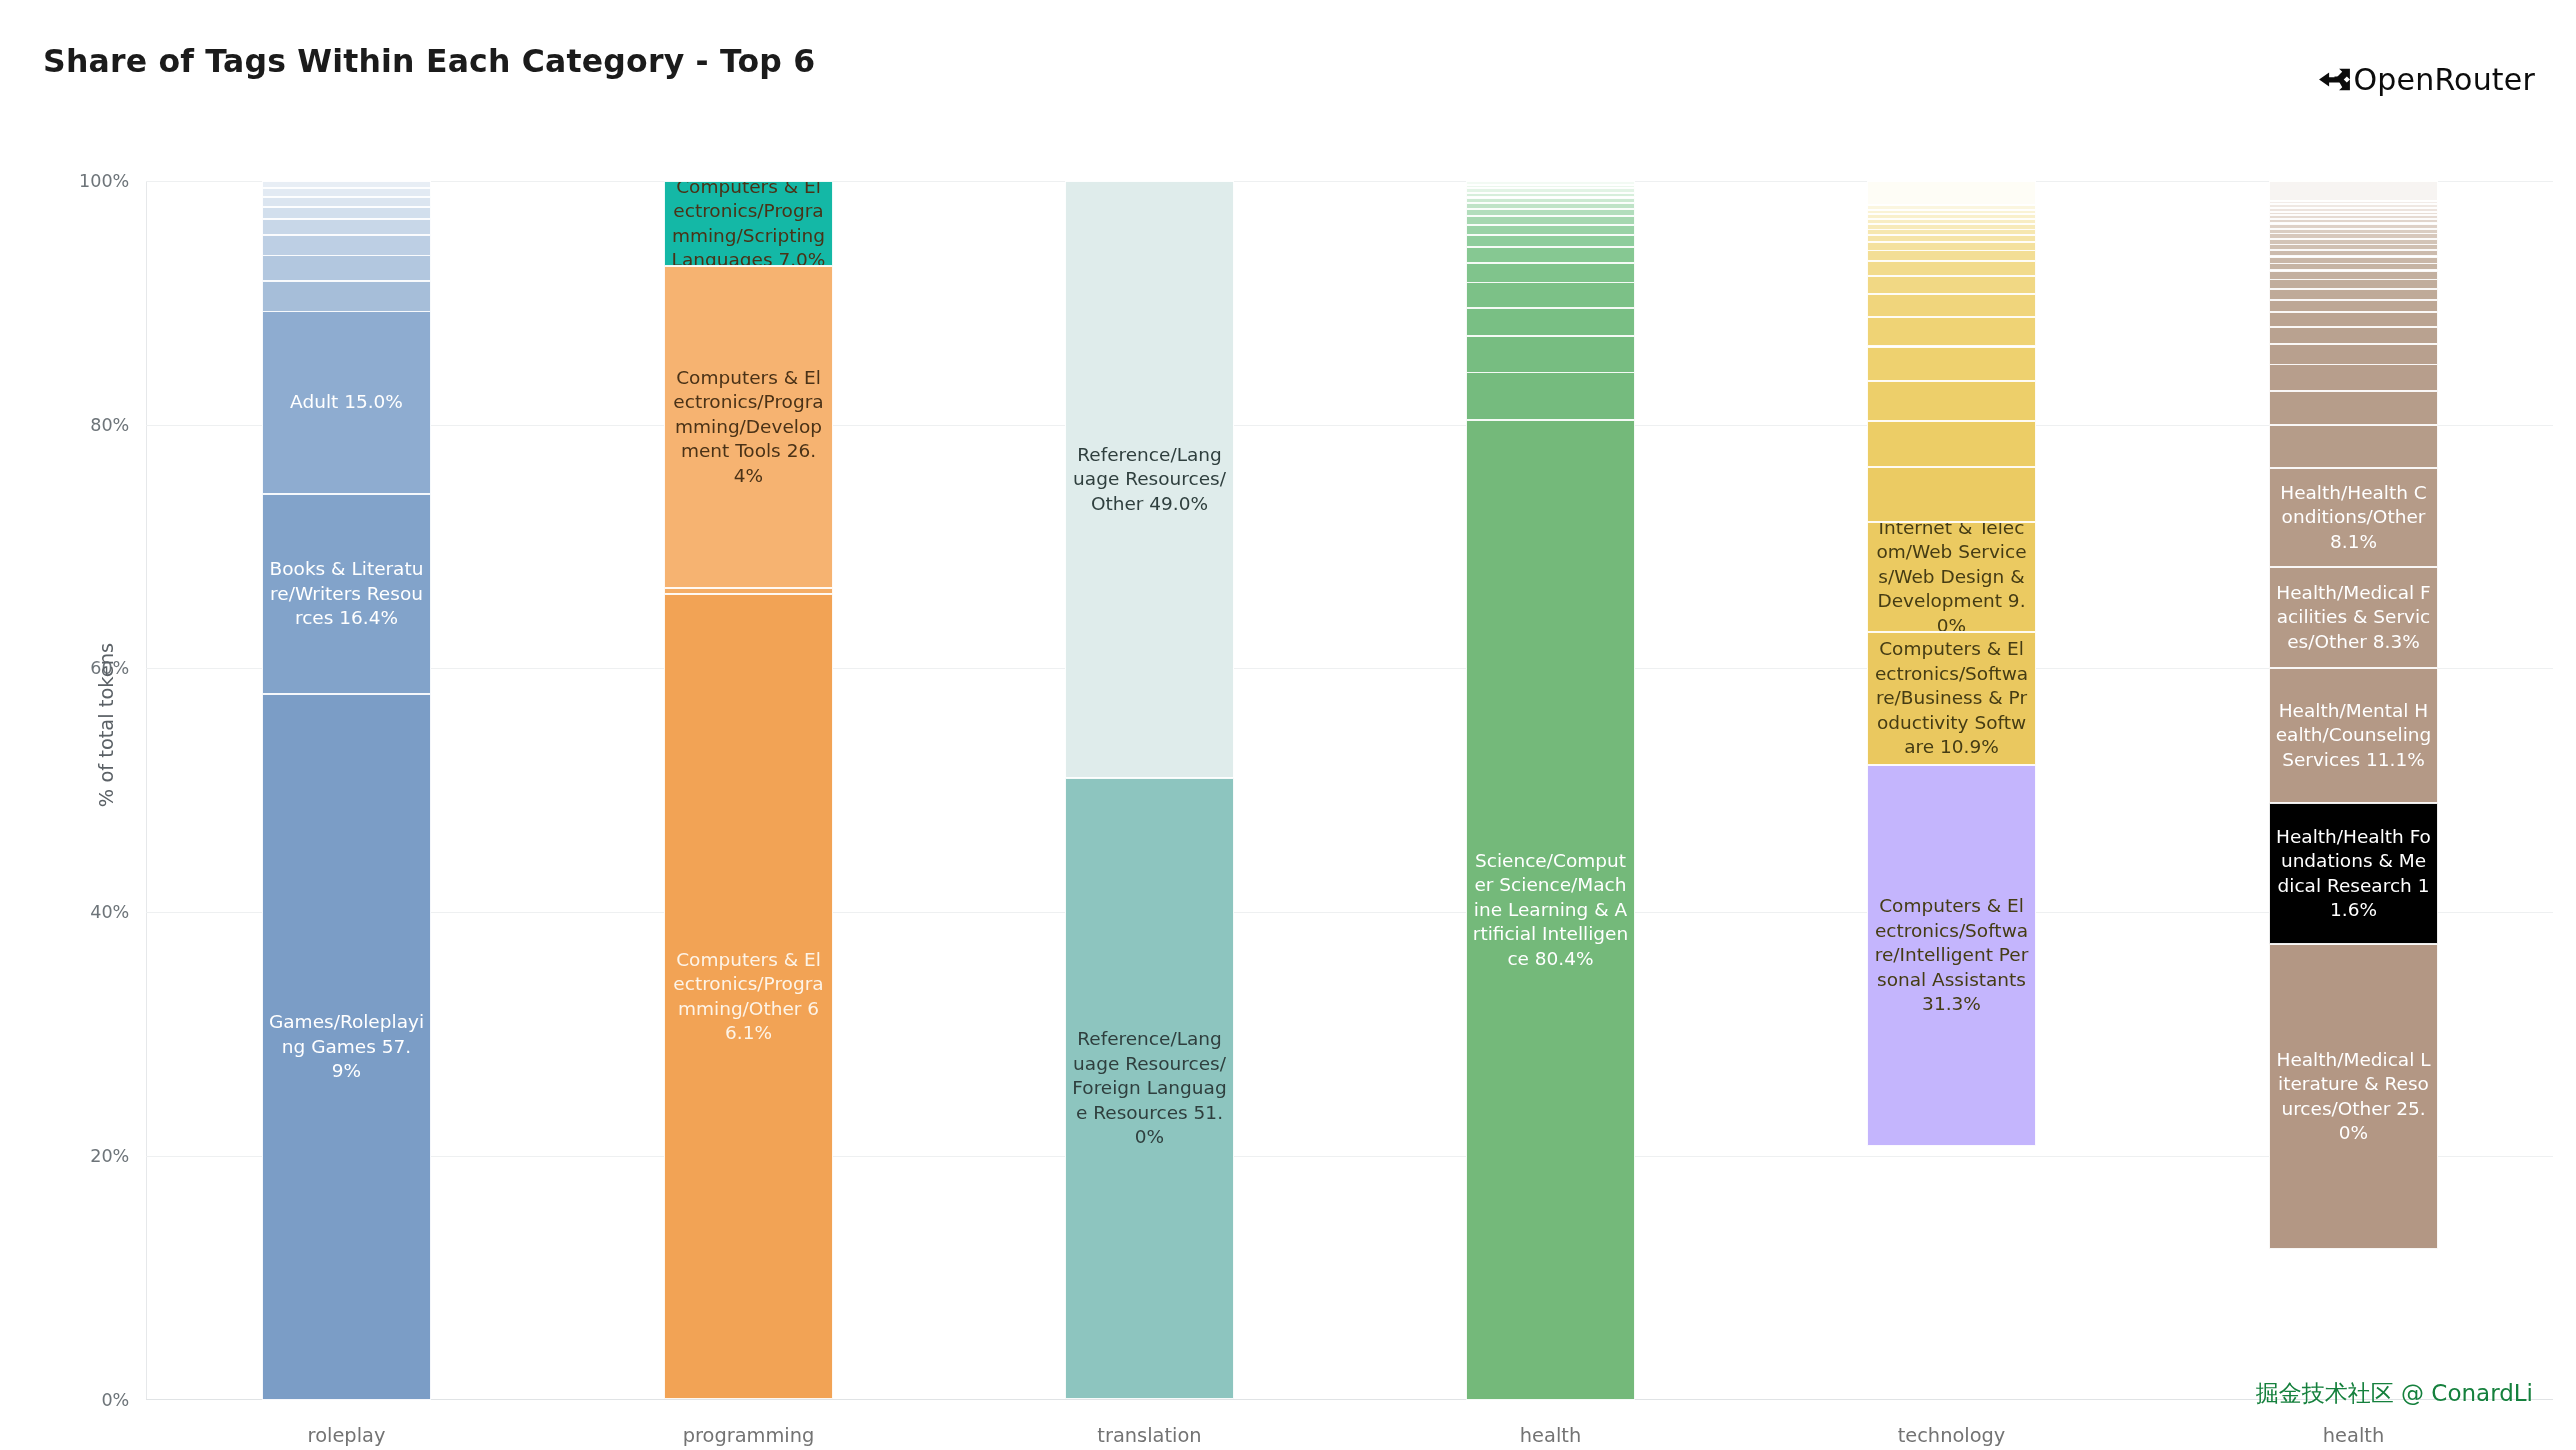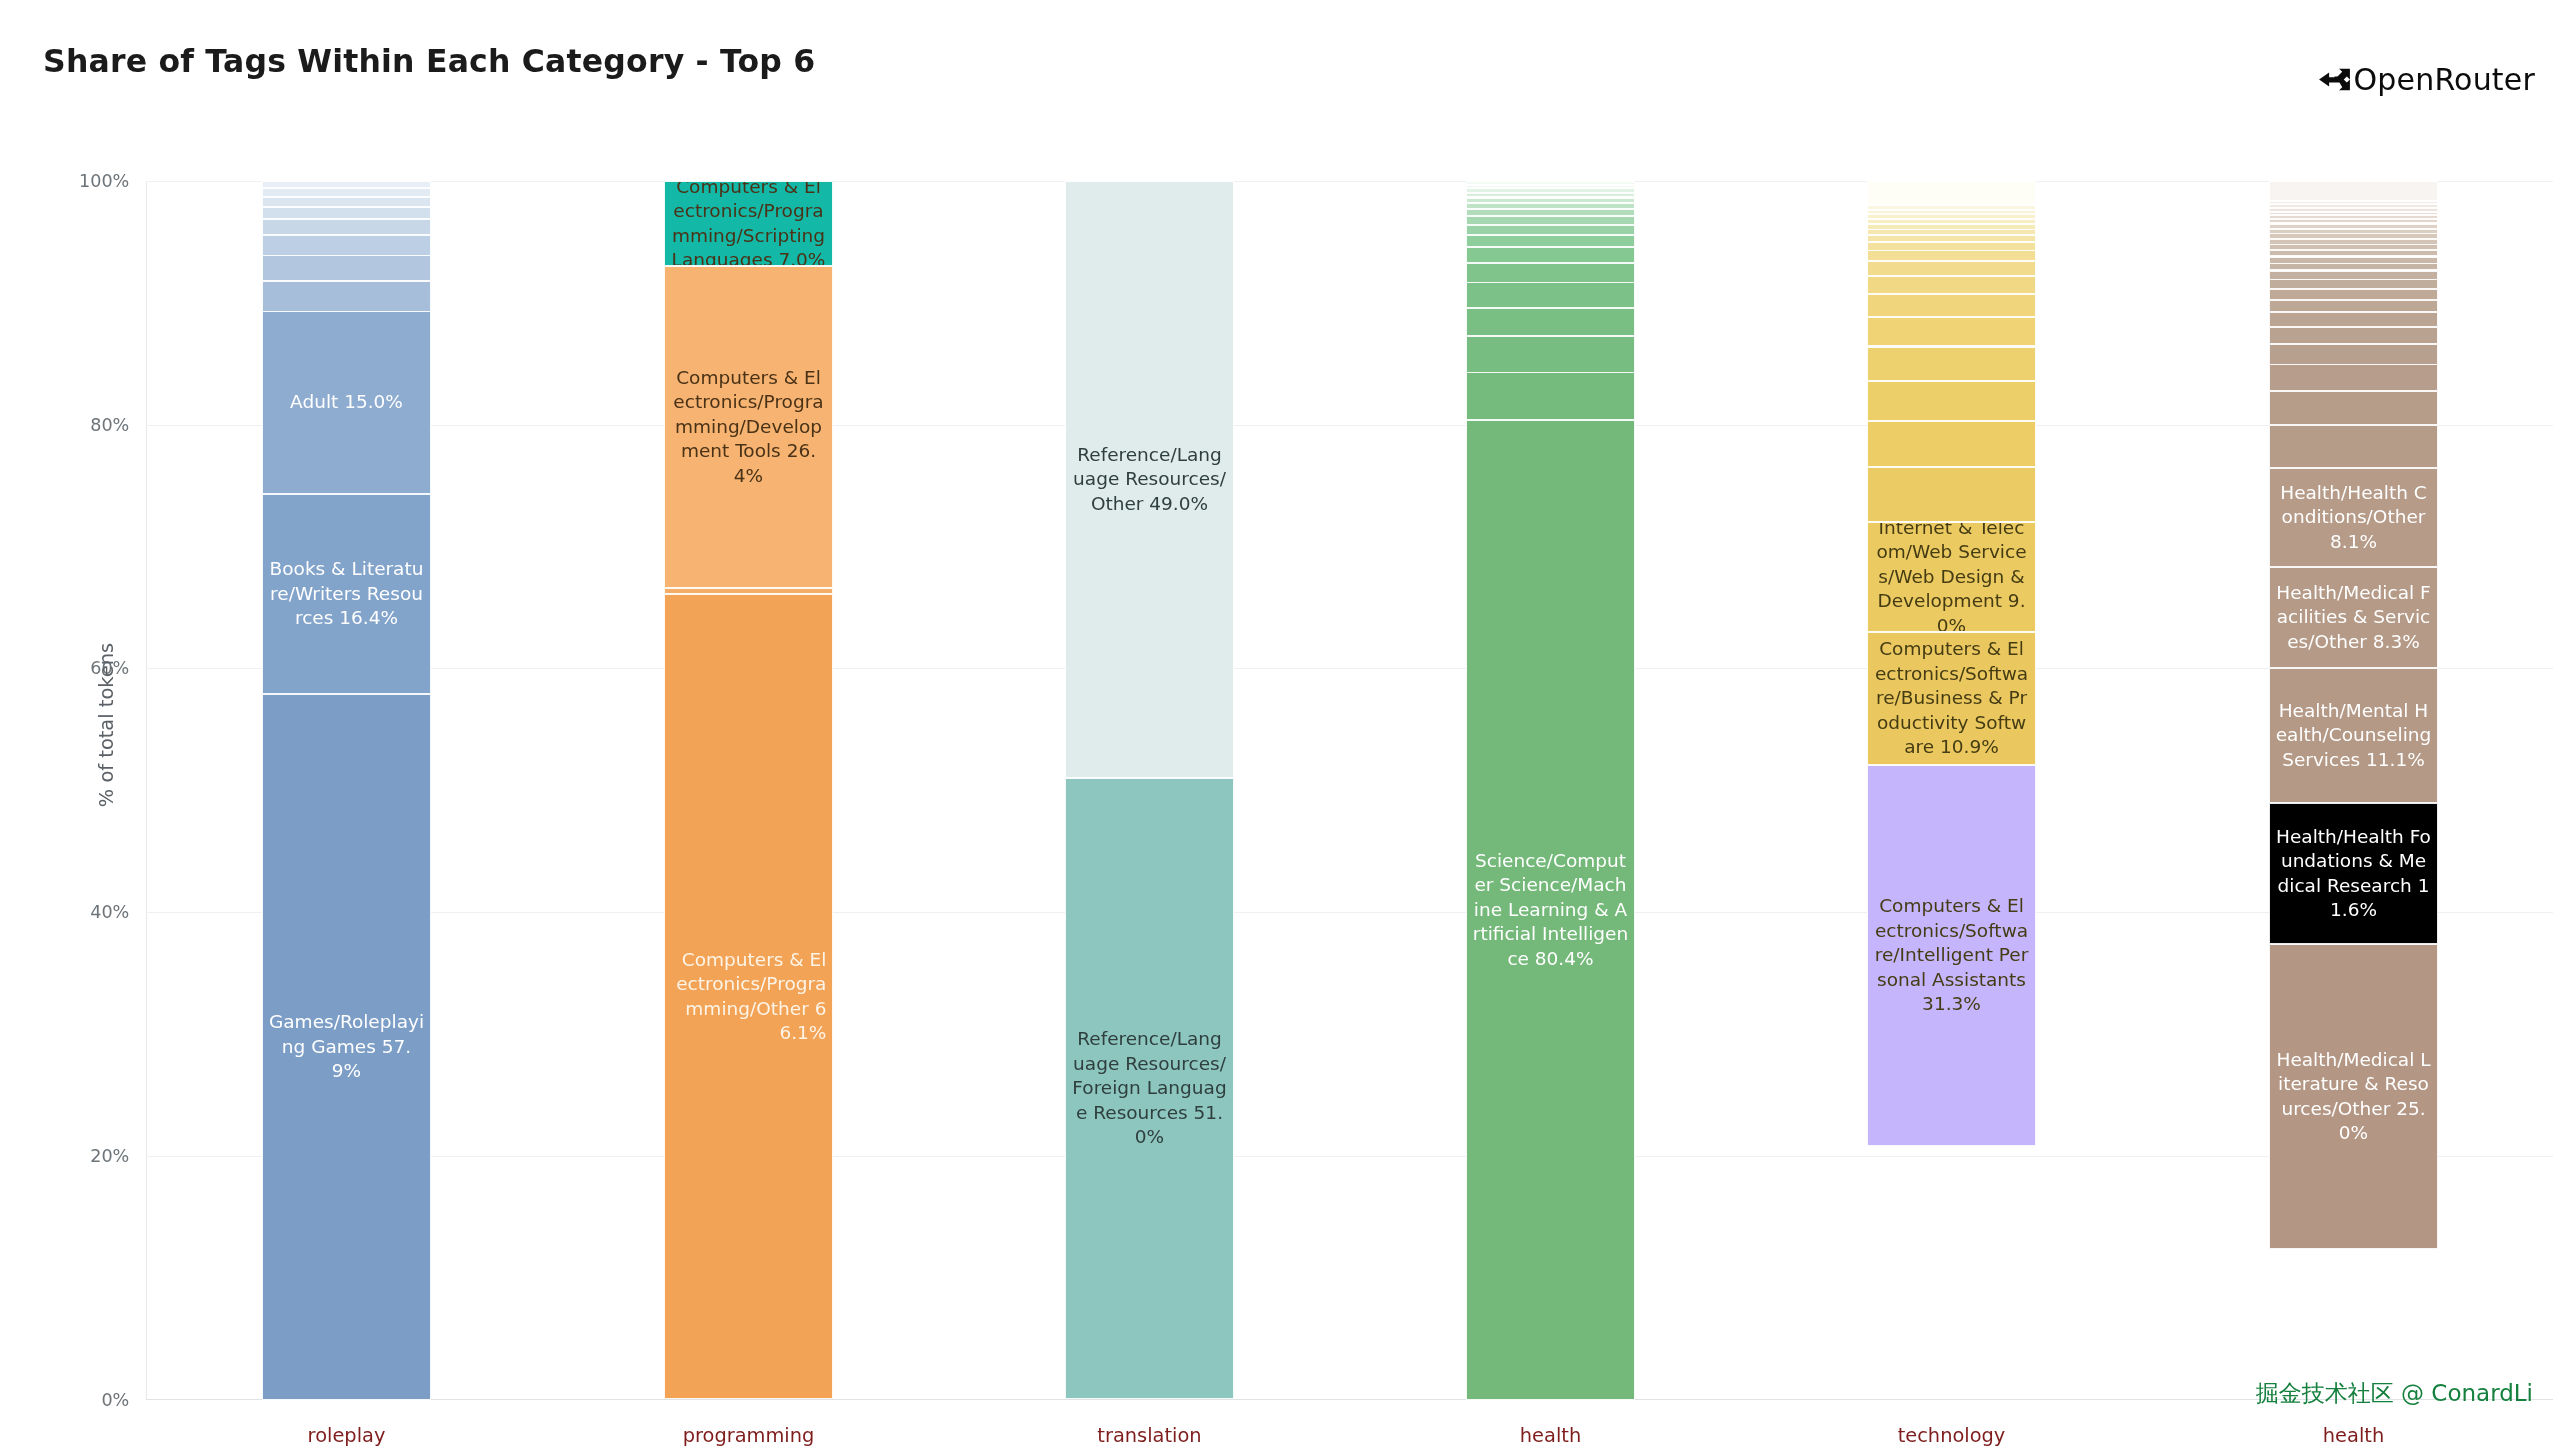--- a/index.html
+++ b/index.html
@@ -127,21 +127,21 @@
     word-break: break-all;
     white-space: normal;
   }
   .xtick {
     position: absolute;
     top: 100%;
     margin-top: 24px;
     left: 50%;
     transform: translateX(-50%);
     font-size: 19.4px;
-    color: #7f1d1d;
+    color: #737373;
     white-space: nowrap;
   }
 
   
   .watermark {
     position: absolute;
     right: 43px;
     bottom: 41px;
     font-size: 23px;
     color: #15803d;
@@ -199,21 +199,21 @@
     </div>
     <div class="bar" style="left: 518px; width: 169px;">
       <div class="seg" style="top: 0px; height: 85px; background: #14b8a6;">
         <span class="seg-label" style="color: rgb(74, 50, 23);">Computers &amp; Electronics/Programming/Scripting Languages 7.0%</span>
       </div>
       <div class="seg" style="top: 85px; height: 322px; background: rgb(246, 179, 113);">
         <span class="seg-label" style="color: rgb(74, 50, 23);">Computers &amp; Electronics/Programming/Development Tools 26.4%</span>
       </div>
       <div class="seg" style="top: 407px; height: 6.1px; background: rgb(244, 173, 102);"></div>
       <div class="seg" style="top: 413px; height: 805px; background: rgb(242, 163, 85);">
-        <span class="seg-label" style="color: rgb(253, 244, 232); text-align: right;">Computers &amp; Electronics/Programming/Other 66.1%</span>
+        <span class="seg-label" style="color: rgb(253, 244, 232);">Computers &amp; Electronics/Programming/Other 66.1%</span>
       </div>
       <div class="xtick">programming</div>
     </div>
     <div class="bar" style="left: 919px; width: 169px;">
       <div class="seg" style="top: 0px; height: 597px; background: rgb(223, 236, 235);">
         <span class="seg-label" style="color: rgb(47, 63, 62);">Reference/Language Resources/Other 49.0%</span>
       </div>
       <div class="seg" style="top: 597px; height: 621px; background: rgb(141, 197, 191);">
         <span class="seg-label" style="color: rgb(47, 63, 62);">Reference/Language Resources/Foreign Language Resources 51.0%</span>
       </div>

